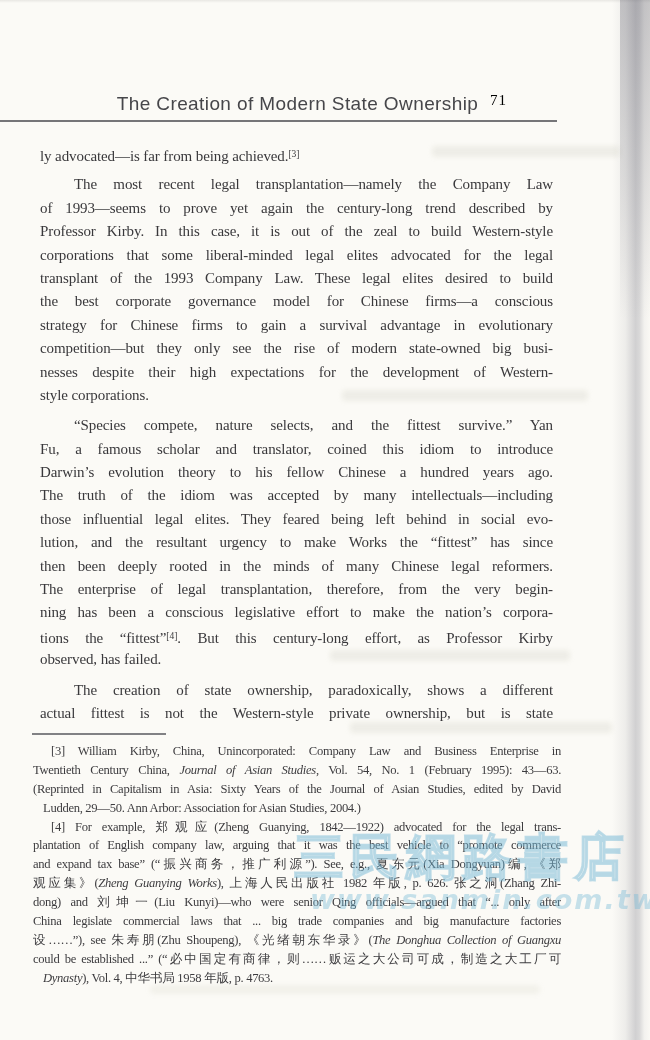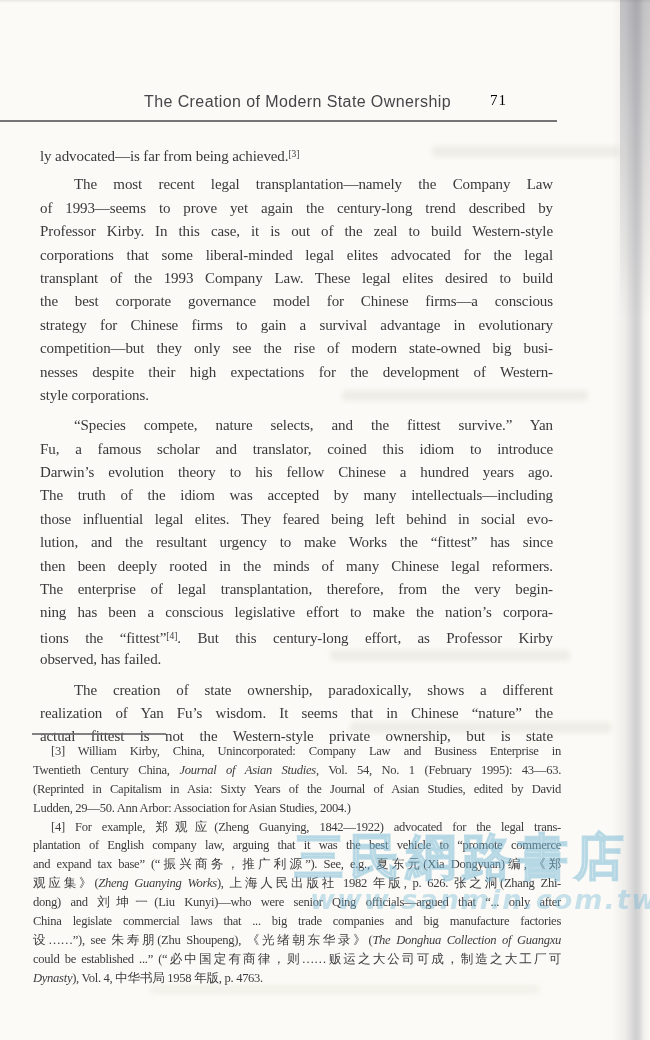--- a/index.html
+++ b/index.html
@@ -42,21 +42,21 @@
   .sm2 { left:342px; top:390px; width:246px; height:11px; }
   .sm3 { left:330px; top:650px; width:240px; height:11px; }
   .sm4 { left:350px; top:722px; width:262px; height:11px; }
   .sm5 { left:150px; top:985px; width:390px; height:9px; background:rgba(165,165,140,0.10); }
 
   
   .running-header { position:absolute; top:93px; left:35px; width:525px; height:20px; }
   .running-title {
     position:absolute; left:0; width:100%; text-align:center;
     font-family:"Liberation Sans","DejaVu Sans",sans-serif;
-    font-size:16px; letter-spacing:0.4px; color:#46464a;
+    font-size:19px; letter-spacing:0.4px; color:#46464a;
   }
   .page-number {
     position:absolute; left:490px; top:92px;
     font-size:15px; color:#000000; letter-spacing:1px;
   }
   .header-rule {
     position:absolute; top:120px; left:0; width:557px; height:2px;
     background:#5d5d62; opacity:0.85;
   }
 
@@ -81,21 +81,21 @@
     background:#6b6b70; opacity:0.85;
   }
   .footnotes {
     position:absolute; top:742px; left:33px; width:528px;
     font-size:12.6px; letter-spacing:-0.3px; color:#3d3c3f;
   }
   .fl {
     height:18.9px; line-height:18.9px; overflow:hidden;
     text-align:justify; text-align-last:justify;
   }
-  .fl.last { text-align-last:left; }
+  .fl.last { text-align-last:left;margin-left:10px; }
   .fl.ind { text-indent:18px; }
 
   
   .watermark { position:absolute; left:294px; top:830px; width:360px; pointer-events:none; }
   .wm-cn {
     font-family:"DejaVu Sans","Liberation Sans",sans-serif;
     font-size:50px; font-weight:bold; line-height:54px; letter-spacing:6px;
     color:rgba(140,200,226,0.16);
     -webkit-text-stroke:1.4px rgba(112,180,212,0.42);
     white-space:nowrap;
@@ -157,21 +157,20 @@
       <div class="ln">lution, and the resultant urgency to make Works the “fittest” has since</div>
       <div class="ln">then been deeply rooted in the minds of many Chinese legal reformers.</div>
       <div class="ln">The enterprise of legal transplantation, therefore, from the very begin-</div>
       <div class="ln">ning has been a conscious legislative effort to make the nation’s corpora-</div>
       <div class="ln">tions the “fittest”<sup>[4]</sup>. But this century-long effort, as Professor Kirby</div>
       <div class="ln last">observed, has failed.</div>
     </div>
 
     <div class="para">
       <div class="ln ind">The creation of state ownership, paradoxically, shows a different</div>
-      <div class="ln">realization of Yan Fu’s wisdom. It seems that in Chinese “nature” the</div>
       <div class="ln">actual fittest is not the Western-style private ownership, but is state</div>
     </div>
 
   </main>
 
   <div class="footnote-rule"></div>
 
   <section class="footnotes">
 
     <div class="footnote">

